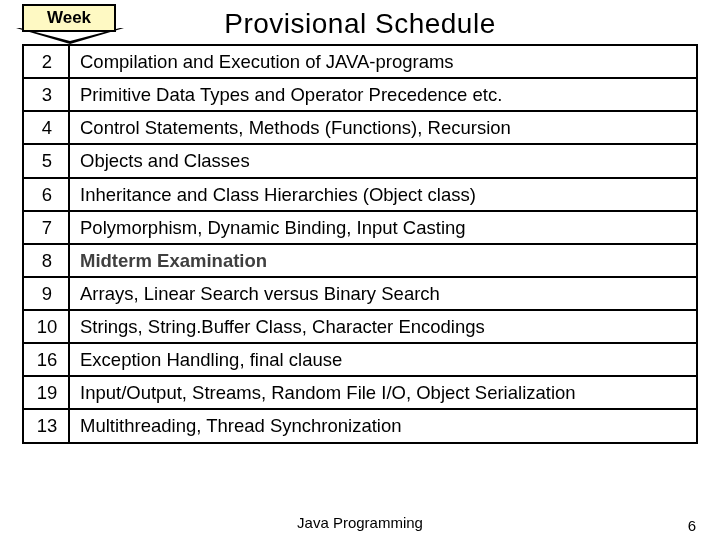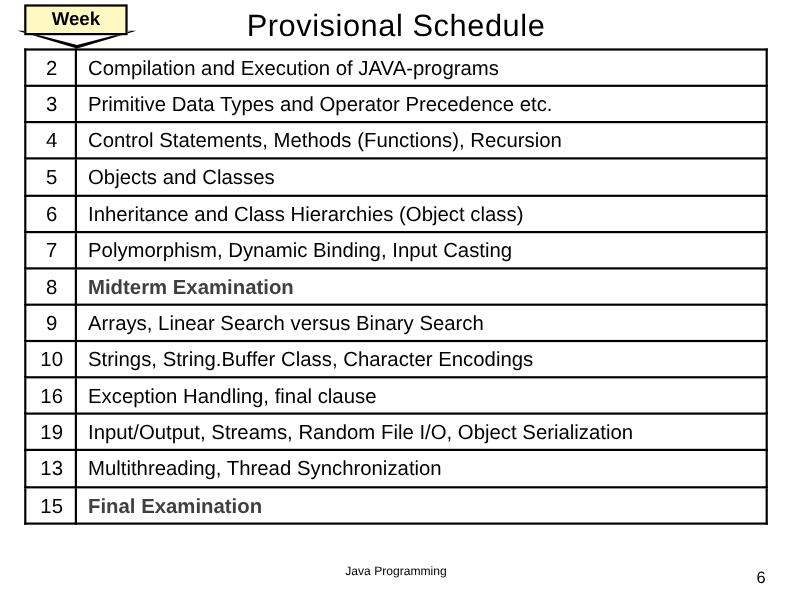--- a/index.html
+++ b/index.html
@@ -85,21 +85,21 @@
     font-weight: bold;
   }
   .footer {
     position: absolute;
     bottom: 6px;
     left: 0; right: 0;
     height: 20px;
   }
   .footer-center {
     text-align: center;
-    font-size: 11px;
+    font-size: 15px;
     color: #000;
   }
   .footer-right {
     position: absolute;
     right: 24px;
     bottom: 0;
     font-size: 15px;
   }
 </style>
 </head>
@@ -156,24 +156,20 @@
           <td>Exception Handling, final clause</td>
         </tr>
         <tr>
           <td class="week-num">19</td>
           <td>Input/Output, Streams, Random File I/O, Object Serialization</td>
         </tr>
         <tr>
           <td class="week-num">13</td>
           <td>Multithreading, Thread Synchronization</td>
         </tr>
-        <tr>
-          <td class="week-num">15</td>
-          <td class="emph">Final Examination</td>
-        </tr>
       </tbody>
   </table>
 </div>
 
 <div class="footer">
   <div class="footer-center">Java Programming</div>
   <div class="footer-right">6</div>
 </div>
 
 </body></html>

